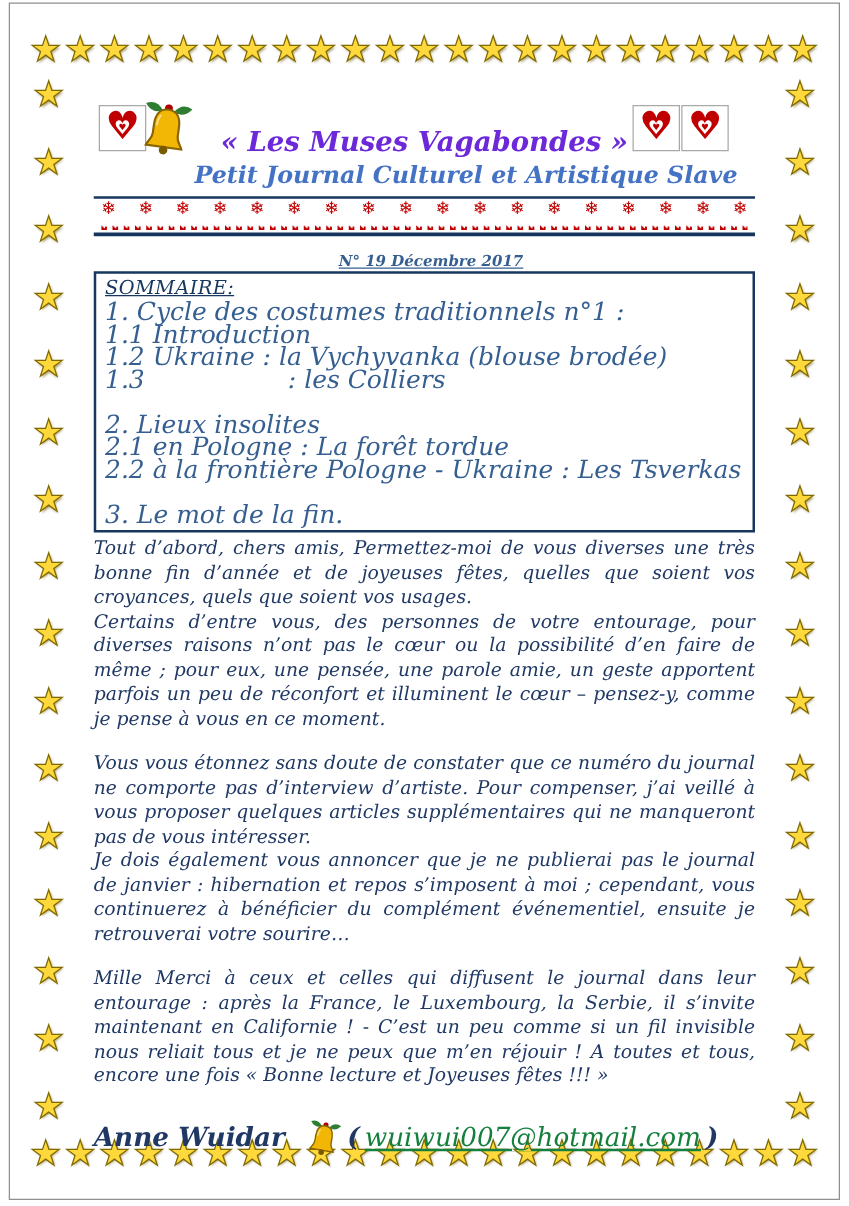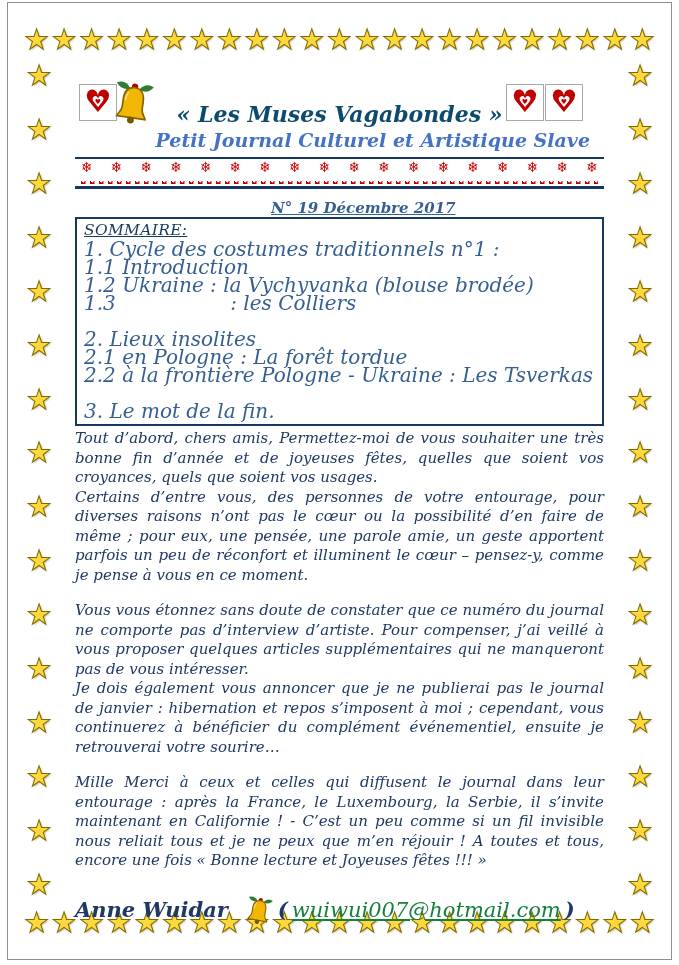--- a/index.html
+++ b/index.html
@@ -29,37 +29,37 @@
   .heart-box .h2 { font-size:15px; color:#ffffff; }
   .heart-box .h3 { font-size:7px;  color:#C00000; }
   .ornament-left  { position:absolute; left:79px;  top:84px; }
   .ornament-right { position:absolute; left:506px; top:84px; display:flex; gap:1px; }
   .bell-top { position:absolute; left:110px; top:78px; width:46px; height:48px; transform:rotate(8deg); }
   .bell-top svg { width:100%; height:100%; }
 
   
   .content { position:absolute; left:75px; top:84px; width:529px;
              color:#1F3864; font-style:italic; }
-  .title { margin-top:16px; text-align:center; color:#0c4a6e; font-weight:bold;
+  .title { margin-top:16px; text-align:center; color:#6d28d9; font-weight:bold;
            font-size:22px; line-height:28px; }
   .subtitle { text-align:right; padding-right:14px; color:#4472C4; font-weight:bold;
               font-size:19px; line-height:24px; }
 
   .band { margin-top:5px; border-top:2px solid #17365D; border-bottom:3px solid #17365D;
           padding:1px 6px 2px; }
   .band-motifs { display:flex; justify-content:space-between; }
   .band-motif { font-family:"DejaVu Sans", sans-serif; font-size:14px; line-height:15px;
                 color:#C00000; font-style:normal; }
   .band-zigzag { height:8px; margin-top:1px;
       background:
         linear-gradient(45deg,  #C00000 25%, transparent 25%) 0 0 / 9px 9px,
         linear-gradient(-45deg, #C00000 25%, transparent 25%) 4.5px 0 / 9px 9px; }
 
   .issue-line { margin-top:9px; margin-left:196px; }
-  .issue-line span { color:#365F91; font-weight:bold; font-size:15px;
+  .issue-line span { color:#365F91; font-weight:bold; font-size:12px;
                      text-decoration:underline; }
 
   
   .sommaire { border:2px solid #17375E; padding:2px 7px 4px; color:#365F91; }
   .sommaire-heading { color:#17375E; font-size:15.5px; line-height:19px;
                       text-decoration:underline; letter-spacing:.3px; }
   .sommaire-line { font-size:20px; line-height:18px; min-height:18px; white-space:pre-wrap; }
   .sommaire-line.blank { height:18px; }
 
   
@@ -249,21 +249,21 @@
           <div class="sommaire-line">2. Lieux insolites</div>
           <div class="sommaire-line">2.1 en Pologne : La forêt tordue</div>
           <div class="sommaire-line">2.2 à la frontière Pologne - Ukraine : Les Tsverkas</div>
           <div class="sommaire-line blank"></div>
           <div class="sommaire-line">3. Le mot de la fin.</div>
         </div>
     </div>
 
     <div class="body-text">
 
-    <div class="para">Tout d’abord, chers amis, Permettez-moi de vous souhaiter une très bonne fin d’année et de joyeuses fêtes, quelles que soient vos croyances, quels que soient vos usages.</div>
+    <div class="para">Tout d’abord, chers amis, Permettez-moi de vous diverses une très bonne fin d’année et de joyeuses fêtes, quelles que soient vos croyances, quels que soient vos usages.</div>
         <div class="para">Certains d’entre vous, des personnes de votre entourage, pour diverses raisons n’ont pas le cœur ou la possibilité d’en faire de même ; pour eux, une pensée, une parole amie, un geste apportent parfois un peu de réconfort et illuminent le cœur – pensez-y, comme je pense à vous en ce moment.</div>
         <div class="para blank"></div>
         <div class="para">Vous vous étonnez sans doute de constater que ce numéro du journal ne comporte pas d’interview d’artiste. Pour compenser, j’ai veillé à vous proposer quelques articles supplémentaires qui ne manqueront pas de vous intéresser.</div>
         <div class="para">Je dois également vous annoncer que je ne publierai pas le journal de janvier : hibernation et repos s’imposent à moi ; cependant, vous continuerez à bénéficier du complément événementiel, ensuite je retrouverai votre sourire…</div>
         <div class="para blank"></div>
         <div class="para">Mille Merci à ceux et celles qui diffusent le journal dans leur entourage : après la France, le Luxembourg, la Serbie, il s’invite maintenant en Californie ! - C’est un peu comme si un fil invisible nous reliait tous et je ne peux que m’en réjouir ! A toutes et tous, encore une fois « Bonne lecture et Joyeuses fêtes !!! »</div>
       </div>
 
     <div class="signature">
       <span class="sig-name">Anne Wuidar</span>

